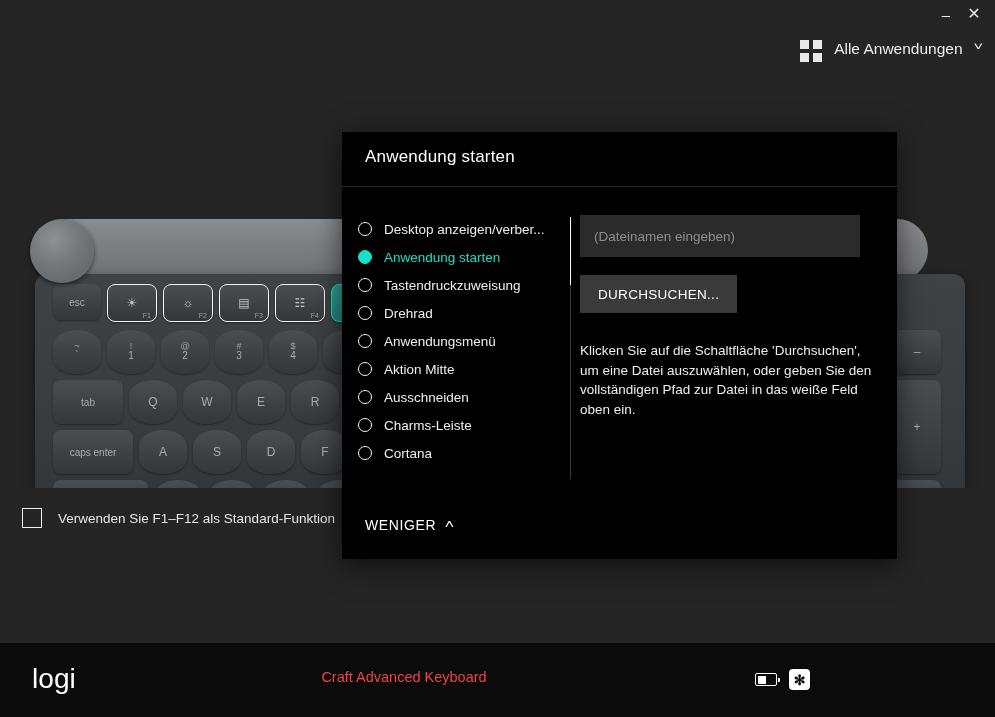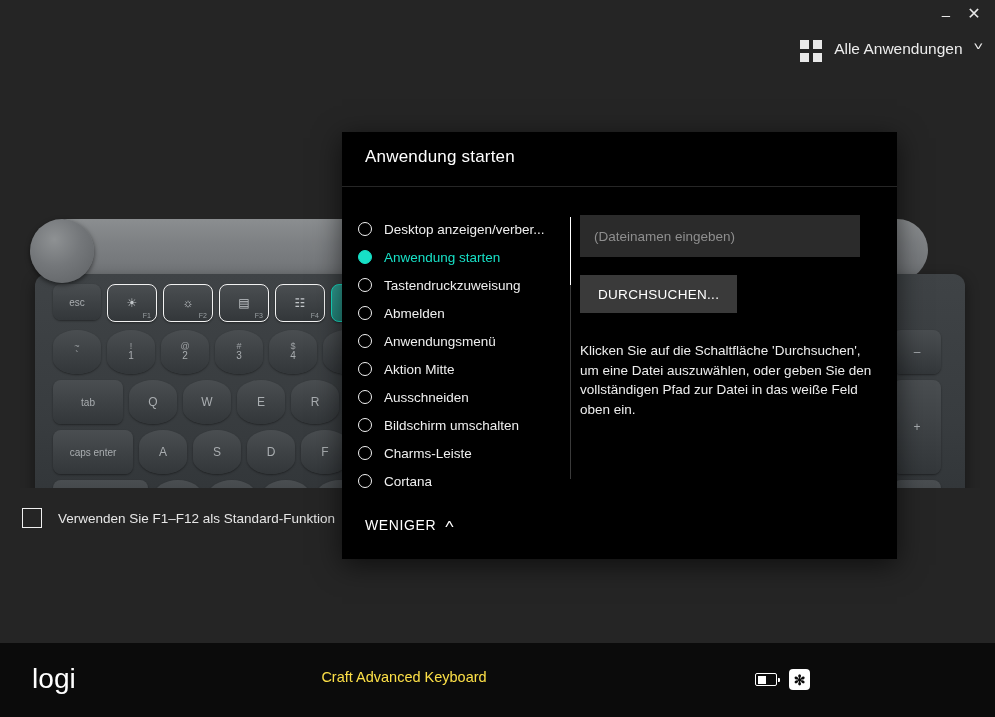--- a/index.html
+++ b/index.html
@@ -83,21 +83,21 @@
 
   
   .btnrow{position:absolute;left:22px;top:573px;display:flex;gap:18px;}
   .flatbtn{background:#3a3a3a;color:#f0f0f0;font-size:13px;letter-spacing:.4px;
            padding:0 20px;height:38px;display:flex;align-items:center;justify-content:center;
            border:none;cursor:pointer;font-family:"Liberation Sans",sans-serif;}
 
   
   .footer{position:absolute;left:0;top:643px;width:995px;height:74px;background:#0b0b0b;}
   .logo{position:absolute;left:32px;top:20px;width:60px;height:34px;color:#fff;}
-  .devname{position:absolute;left:0;top:26px;width:808px;text-align:center;font-size:14.5px;color:#fde047;}
+  .devname{position:absolute;left:0;top:26px;width:808px;text-align:center;font-size:14.5px;color:#ef4444;}
   .fticons{position:absolute;right:185px;top:26px;display:flex;align-items:center;gap:12px;}
   .battery{width:22px;height:13px;border:1.8px solid #fff;border-radius:2px;position:relative;
            box-sizing:border-box;padding:1.5px;}
   .battery:after{content:"";position:absolute;right:-4px;top:3.5px;width:2.5px;height:4px;background:#fff;border-radius:0 1px 1px 0;}
   .battery i{display:block;width:50%;height:100%;background:#fff;}
   .btico{width:21px;height:21px;border-radius:4px;background:#fff;color:#0b0b0b;
          display:flex;align-items:center;justify-content:center;font-size:14px;font-weight:bold;}
 
   
   .dialog{position:absolute;left:342px;top:132px;width:555px;height:427px;background:#000;
@@ -418,37 +418,33 @@
           <div class="ritem sel">
             <span class="rdot"></span>
             <span class="rlabel">Anwendung starten</span>
           </div>
           <div class="ritem">
             <span class="rdot"></span>
             <span class="rlabel">Tastendruckzuweisung</span>
           </div>
           <div class="ritem">
             <span class="rdot"></span>
-            <span class="rlabel">Abmelden</span>
+            <span class="rlabel">Drehrad</span>
           </div>
           <div class="ritem">
             <span class="rdot"></span>
             <span class="rlabel">Anwendungsmenü</span>
           </div>
           <div class="ritem">
             <span class="rdot"></span>
             <span class="rlabel">Aktion Mitte</span>
           </div>
           <div class="ritem">
             <span class="rdot"></span>
             <span class="rlabel">Ausschneiden</span>
-          </div>
-          <div class="ritem">
-            <span class="rdot"></span>
-            <span class="rlabel">Bildschirm umschalten</span>
           </div>
           <div class="ritem">
             <span class="rdot"></span>
             <span class="rlabel">Charms-Leiste</span>
           </div>
           <div class="ritem">
             <span class="rdot"></span>
             <span class="rlabel">Cortana</span>
           </div>
         </div>

